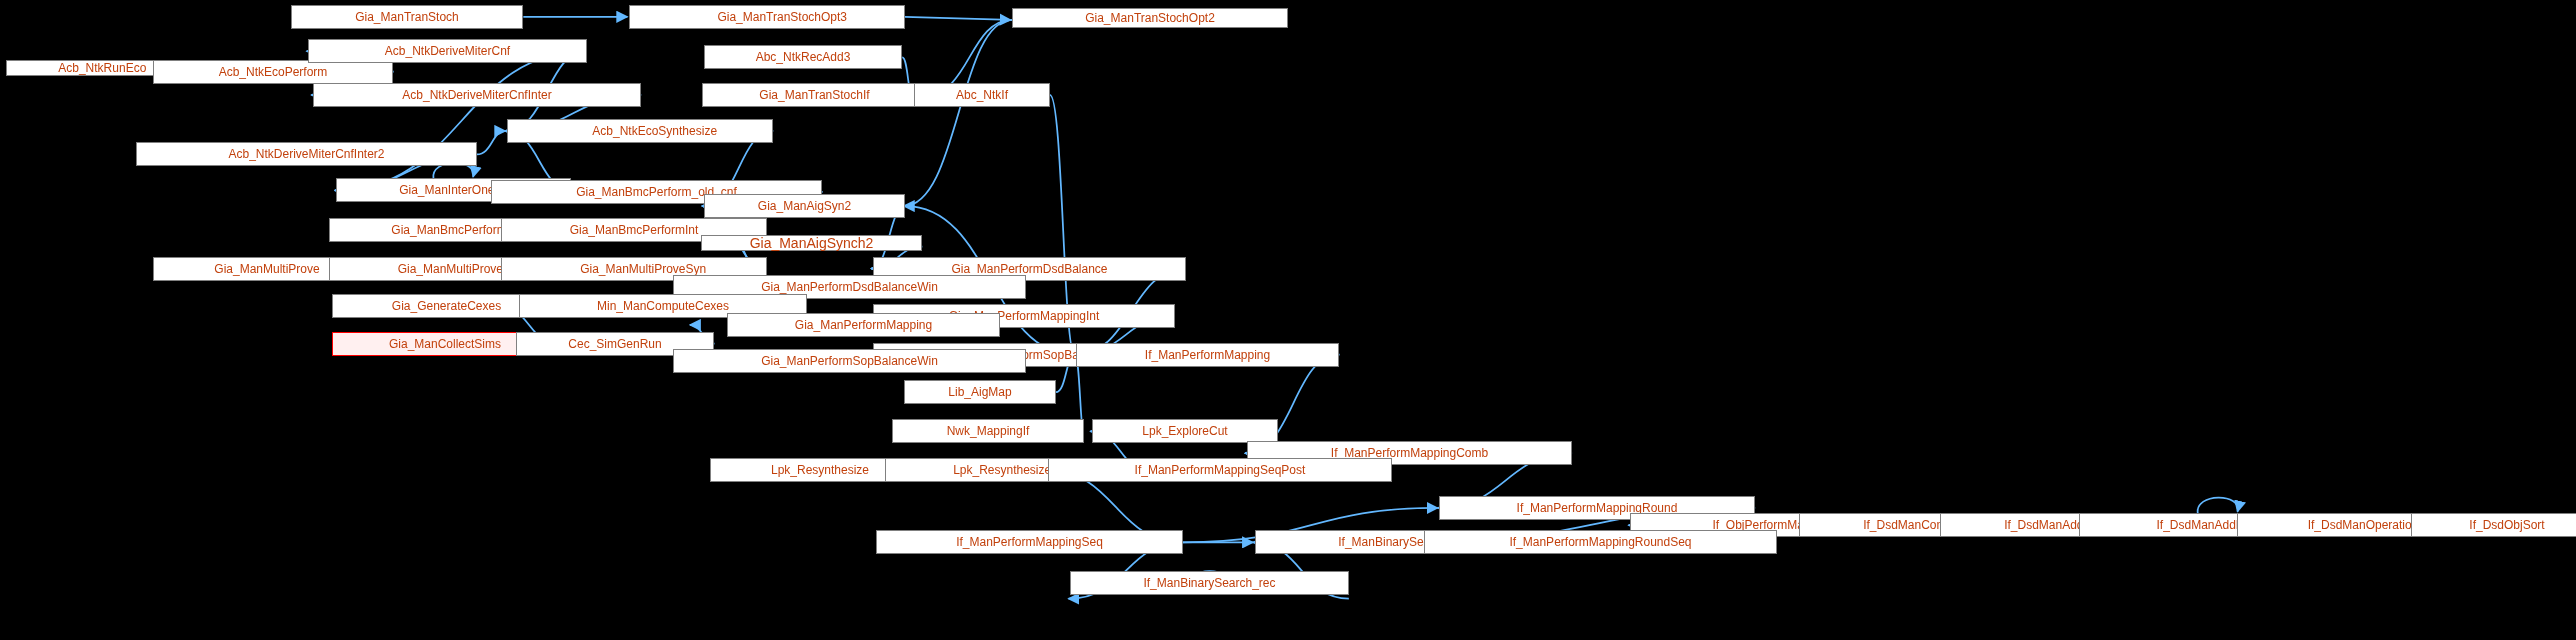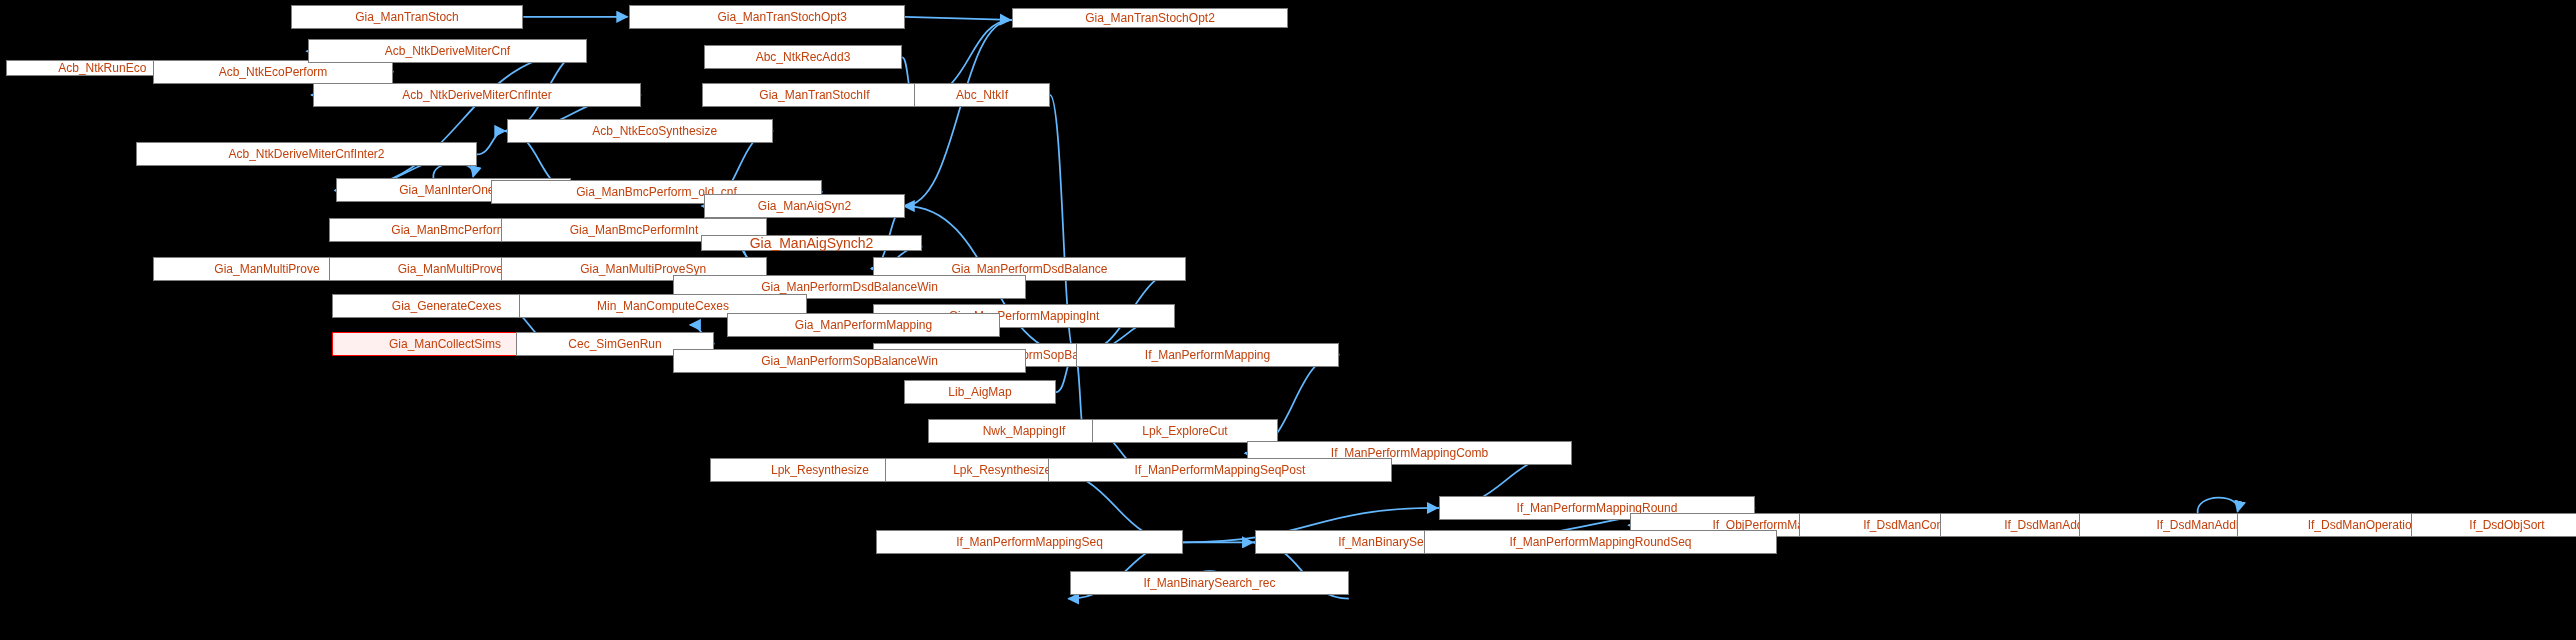--- a/index.html
+++ b/index.html
@@ -144,21 +144,21 @@
       <div class="node" style="left: 332px; top: 294px; width: 229px; height: 24px; font-size: 12px;">Gia_GenerateCexes</div>
       <div class="node" style="left: 501px; top: 294px; width: 288px; height: 24px; font-size: 12px; margin-left: 18px;">Min_ManComputeCexes</div>
       <div class="node" style="left: 873px; top: 304px; width: 302px; height: 24px; font-size: 12px;">Gia_ManPerformMappingInt</div>
       <div class="node" style="left: 691px; top: 313px; width: 273px; height: 24px; font-size: 12px; margin-left: 36px;">Gia_ManPerformMapping</div>
       <div class="node current" style="left: 332px; top: 332px; width: 226px; height: 24px; font-size: 12px;">Gia_ManCollectSims</div>
       <div class="node" style="left: 516px; top: 332px; width: 198px; height: 24px; font-size: 12px;">Cec_SimGenRun</div>
       <div class="node" style="left: 873px; top: 343px; width: 313px; height: 24px; font-size: 12px;">Gia_ManPerformSopBalance</div>
       <div class="node" style="left: 1076px; top: 343px; width: 263px; height: 24px; font-size: 12px;">If_ManPerformMapping</div>
       <div class="node" style="left: 673px; top: 349px; width: 353px; height: 24px; font-size: 12px;">Gia_ManPerformSopBalanceWin</div>
       <div class="node" style="left: 904px; top: 380px; width: 152px; height: 24px; font-size: 12px;">Lib_AigMap</div>
-      <div class="node" style="left: 928px; top: 419px; width: 192px; height: 24px; font-size: 12px;">Nwk_MappingIf</div>
+      <div class="node" style="left: 892px; top: 419px; width: 192px; height: 24px; font-size: 12px;">Nwk_MappingIf</div>
       <div class="node" style="left: 1092px; top: 419px; width: 186px; height: 24px; font-size: 12px;">Lpk_ExploreCut</div>
       <div class="node" style="left: 1247px; top: 441px; width: 325px; height: 24px; font-size: 12px;">If_ManPerformMappingComb</div>
       <div class="node" style="left: 710px; top: 458px; width: 220px; height: 24px; font-size: 12px;">Lpk_Resynthesize</div>
       <div class="node" style="left: 885px; top: 458px; width: 263px; height: 24px; font-size: 12px;">Lpk_ResynthesizeNode</div>
       <div class="node" style="left: 1048px; top: 458px; width: 344px; height: 24px; font-size: 12px;">If_ManPerformMappingSeqPost</div>
       <div class="node" style="left: 1439px; top: 496px; width: 316px; height: 24px; font-size: 12px;">If_ManPerformMappingRound</div>
       <div class="node" style="left: 1630px; top: 513px; width: 307px; height: 24px; font-size: 12px;">If_ObjPerformMappingAnd</div>
       <div class="node" style="left: 1799px; top: 513px; width: 235px; height: 24px; font-size: 12px;">If_DsdManCompute</div>
       <div class="node" style="left: 1940px; top: 513px; width: 229px; height: 24px; font-size: 12px;">If_DsdManAddDsd</div>
       <div class="node" style="left: 2079px; top: 513px; width: 279px; height: 24px; font-size: 12px;">If_DsdManAddDsd_rec</div>

